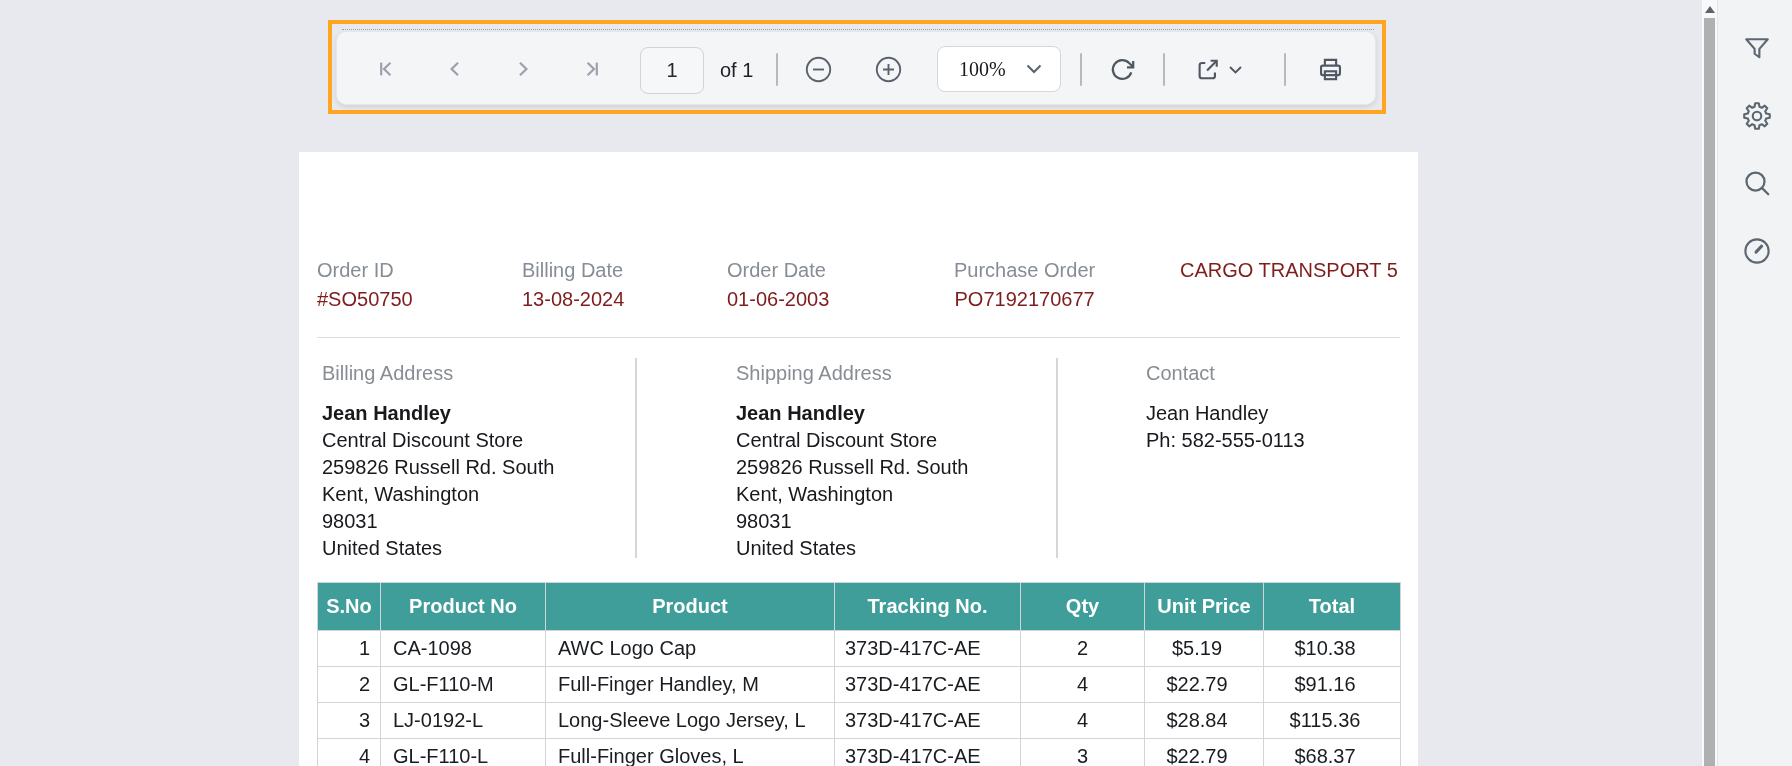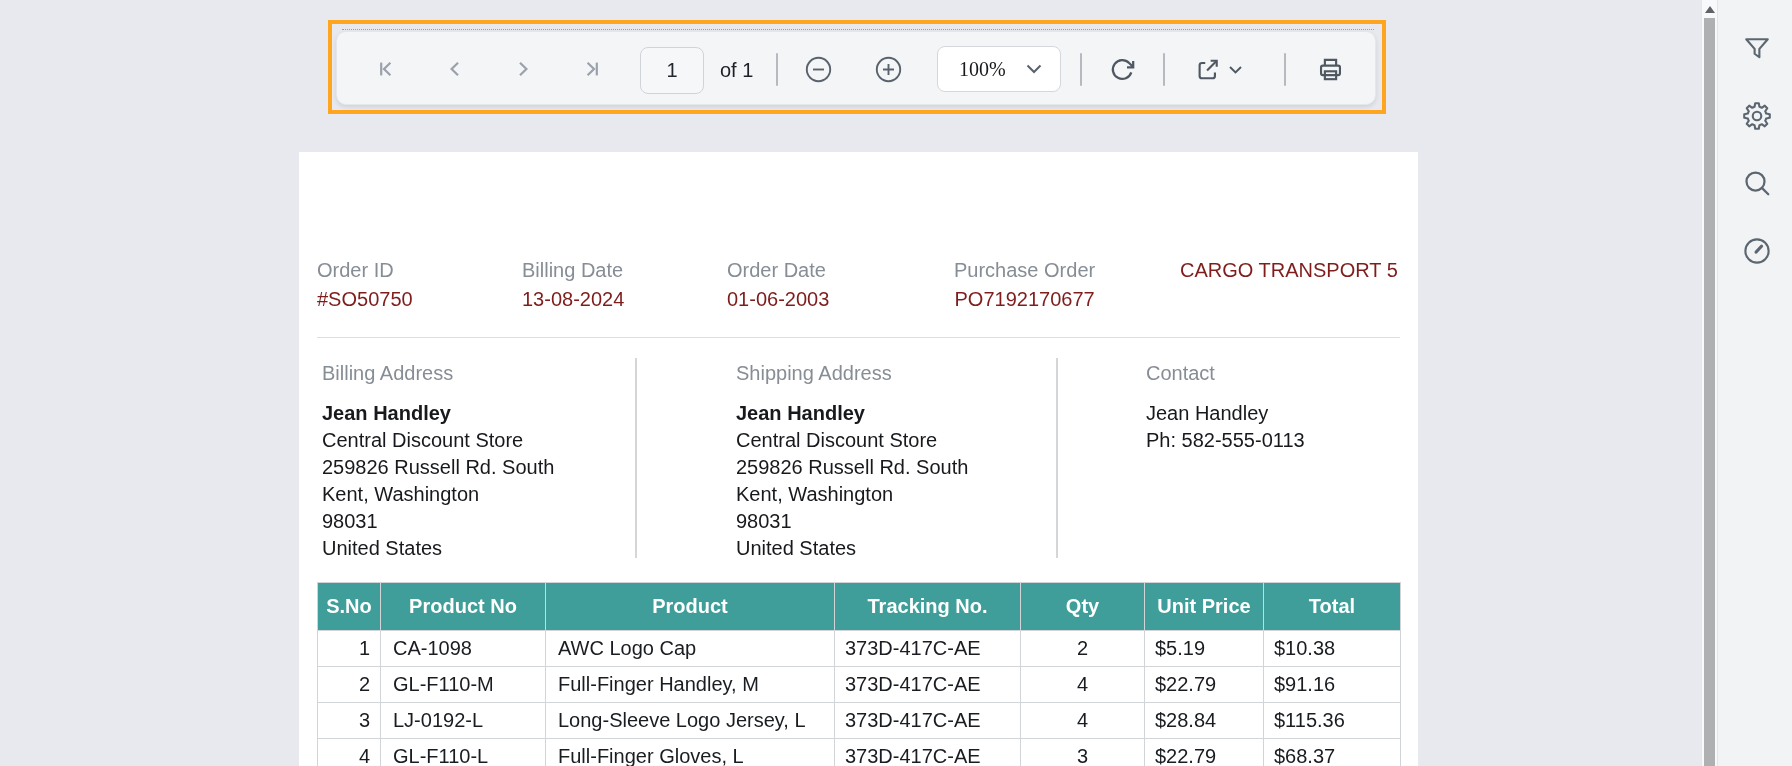--- a/index.html
+++ b/index.html
@@ -77,21 +77,21 @@
   .items th, .items td { border:1px solid #d2d5d8; overflow:hidden; white-space:nowrap; }
   .items th {
     background:var(--teal, #3f9e99); color:#ffffff; font-size:20px; font-weight:bold;
     height:37px; text-align:center; padding:12px 6px;
   }
   .items td { height:36px; font-size:20px; color:#191c20; background:#fff; padding:0 10px; }
   .items td.c0 { text-align:right; padding-right:10px; }
   .items td.c1, .items td.c2 { text-align:left; padding-left:12px; }
   .items td.c3 { text-align:left; padding-left:10px; }
   .items td.c4 { text-align:center; }
-  .items td.c5, .items td.c6 { text-align:left; padding-right:24px; }
+  .items td.c5, .items td.c6 { text-align:center; padding-right:24px; }
   svg { display:block; }
 </style>
 </head>
 <body style="background: rgb(232, 233, 238);">
 
 <div class="toolbar-highlight"></div>
 <div class="focus-dotted"></div>
 <div class="toolbar">
 
   <button class="tb-item tb-btn" style="left:37px;top:25px;width:24px;height:24px;">

